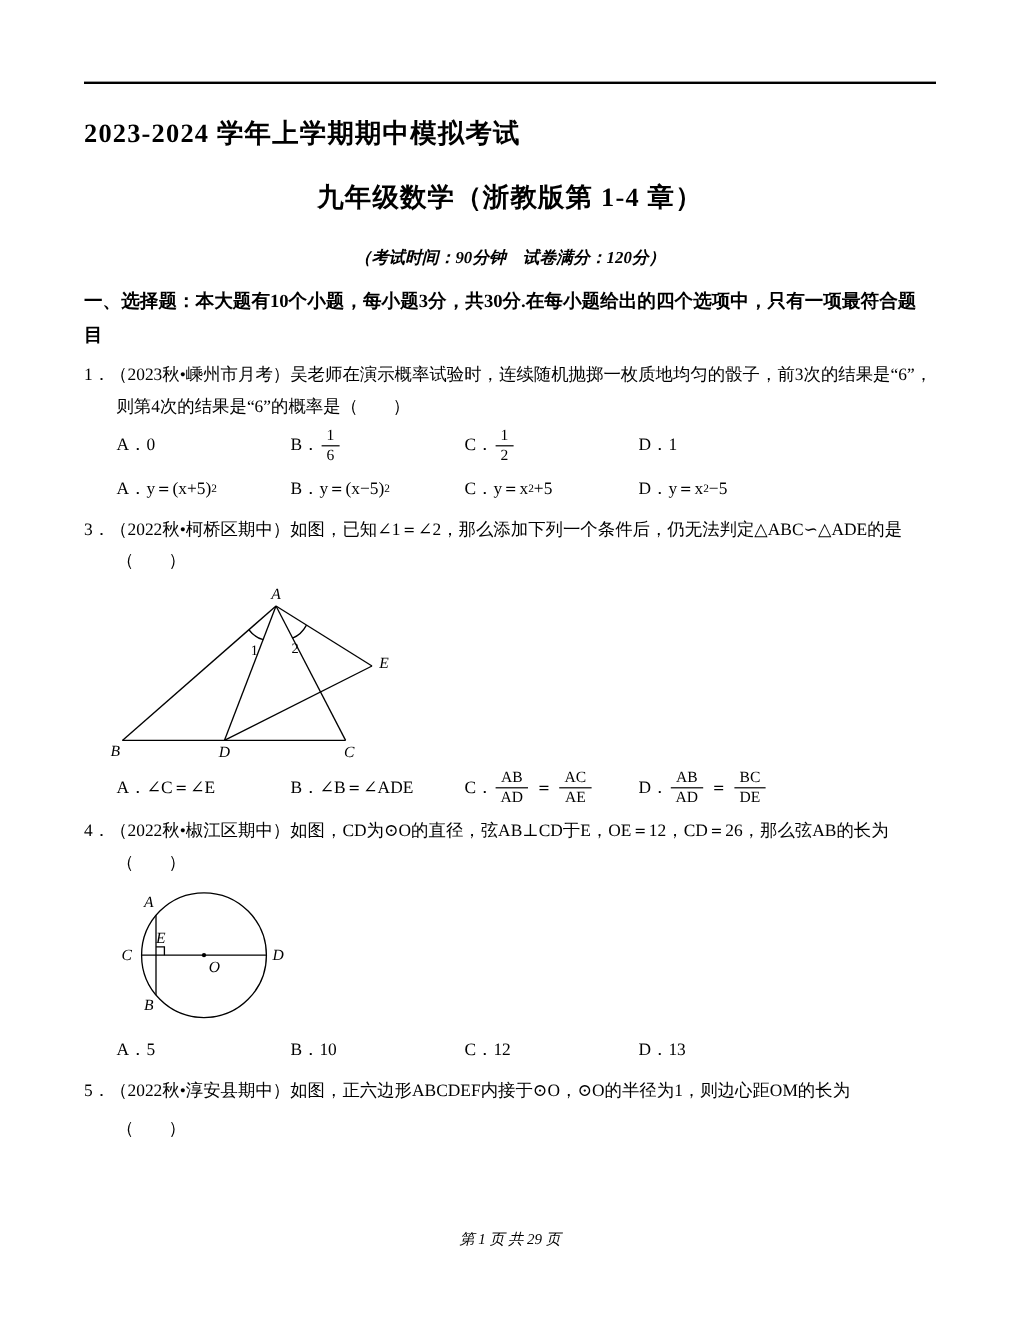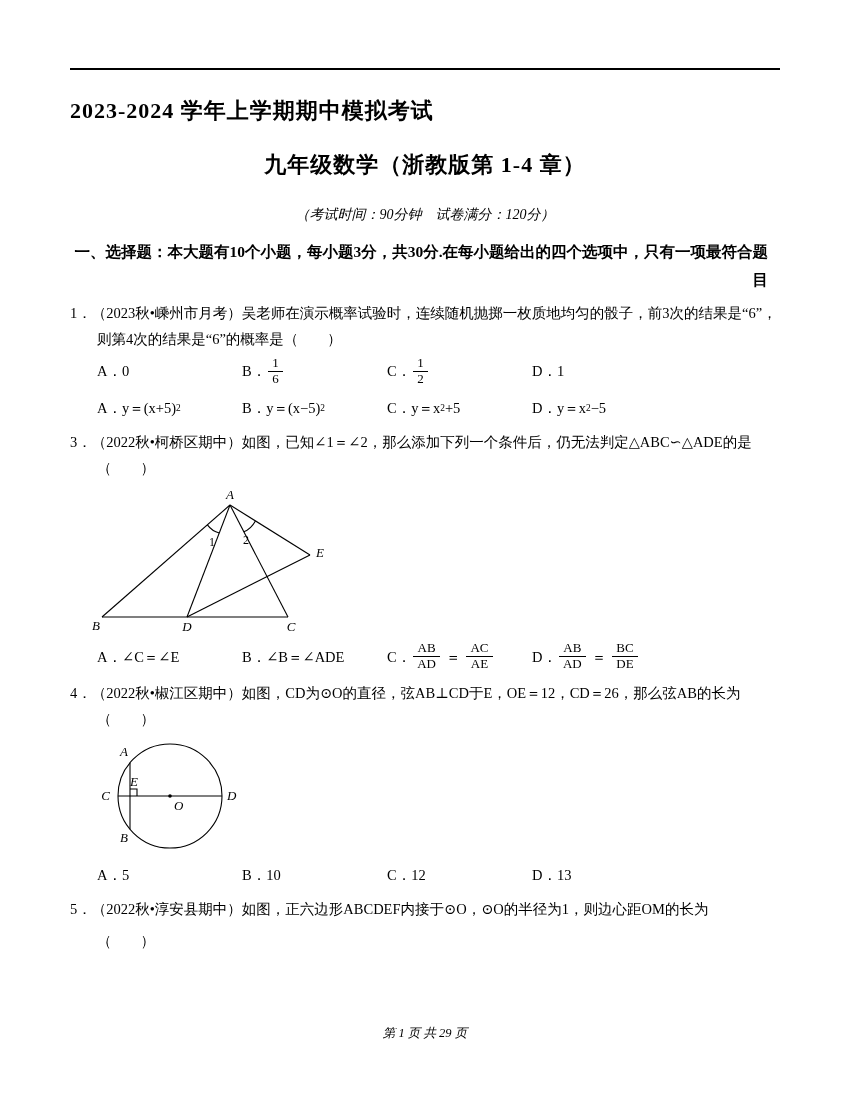--- a/index.html
+++ b/index.html
@@ -13,27 +13,26 @@
   .toprule{margin-top:68px;border-top:2.5px solid #000;height:0;}
   .title{
     text-align:left;font-size:22px;font-weight:bold;
     margin:26px 0 0 0;letter-spacing:1px;
   }
   .subtitle{
     text-align:center;font-size:22px;font-weight:bold;
     margin:24px 0 0 0;letter-spacing:1px;
   }
   .exam-info{
-    text-align:center;font-size:14px;font-style:italic;font-weight:normal;
+    text-align:center;font-size:14px;font-style:italic;font-weight:bold;
     margin:26px 0 0 0;
   }
   .section-heading{
     font-size:15.5px;font-weight:bold;line-height:1.8;
     margin:14px 12px 2px 0;
-    text-align:right;
   }
   .question{font-size:14.5px;}
   .qtext{
     margin:6px 0 2px 0;line-height:1.8;
     padding-left:27px;text-indent:-27px;
   }
   .options{
     display:flex;align-items:center;
     padding-left:27px;margin:4px 0 8px 0;line-height:1.8;
   }

